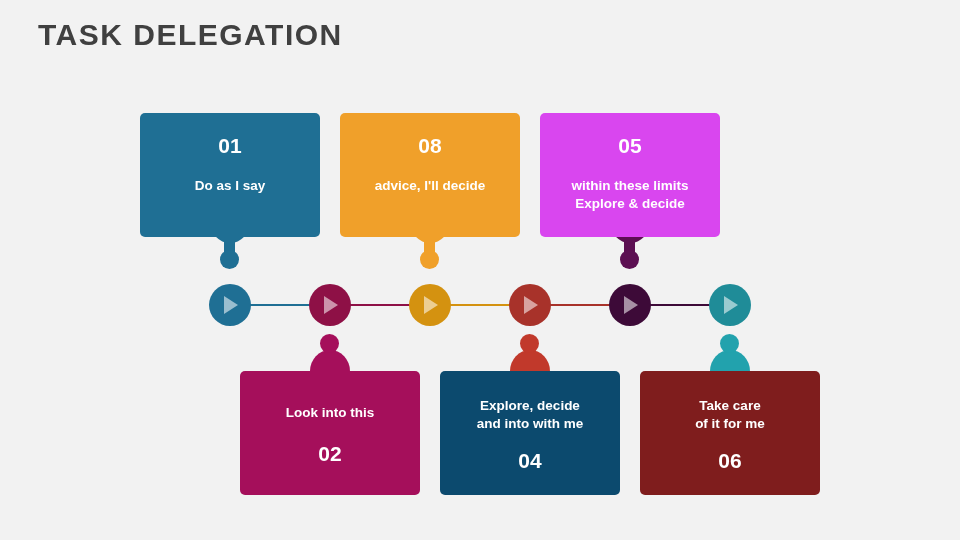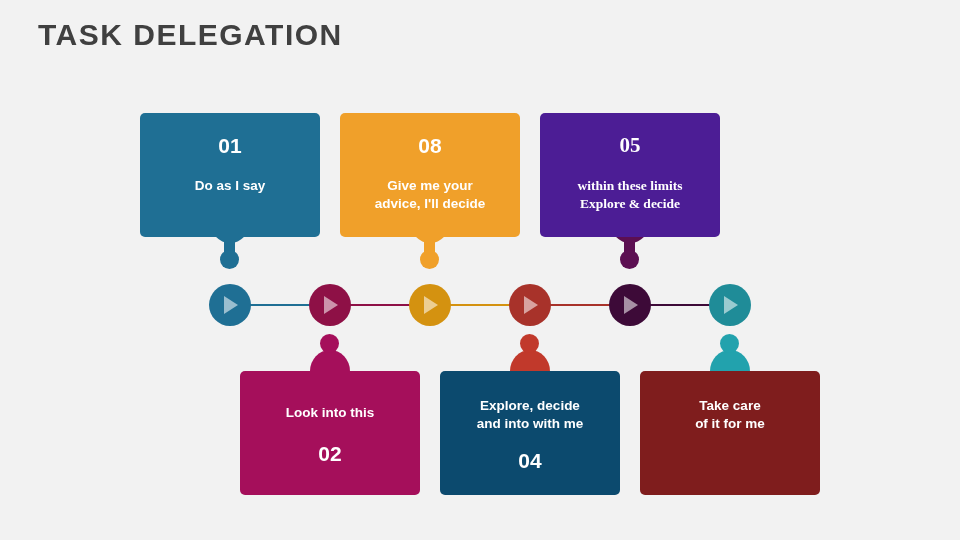--- a/index.html
+++ b/index.html
@@ -158,26 +158,25 @@
     <div class="knob" style="left:720px; top:318px; background:#22a2ad;"></div>
 
     <div class="card top" style="left:140px; background:#1f6f94;">
       <div class="num">01</div>
       <div class="txt">Do as I say</div>
     </div>
 
     <div class="card top" style="left:340px; background:#f0a02a;">
       <div class="num">08</div>
       <div class="txt">
-        <div>Give me your</div>
         <div>advice, I'll decide</div>
       </div>
     </div>
 
-    <div class="card top" style="left:540px; background:#4c1d95;font-family:Liberation Serif, serif;">
+    <div class="card top" style="left:540px; background:#d946ef;">
       <div class="num">05</div>
       <div class="txt">
         <div>within these limits</div>
         <div>Explore &amp; decide</div>
       </div>
     </div>
 
     <div class="card bottom" style="left:240px; background:#a50f5b;">
       <div class="txt">Look into this</div>
       <div class="num">02</div>
@@ -189,20 +188,21 @@
         <div>and into with me</div>
       </div>
       <div class="num" style="margin-top:17px;">04</div>
     </div>
 
     <div class="card bottom" style="left:640px; background:#7f1d1d; padding-top:26px;">
       <div class="txt">
         <div>Take care</div>
         <div>of it for me</div>
       </div>
+      <div class="num" style="margin-top:17px;">06</div>
     </div>
 
     <div class="node" style="left:209px; background:#1f6f94;">
       <div class="play"></div>
     </div>
     <div class="node" style="left:309px; background:#8e1046;">
       <div class="play"></div>
     </div>
     <div class="node" style="left:409px; background:#d49210;">
       <div class="play"></div>

